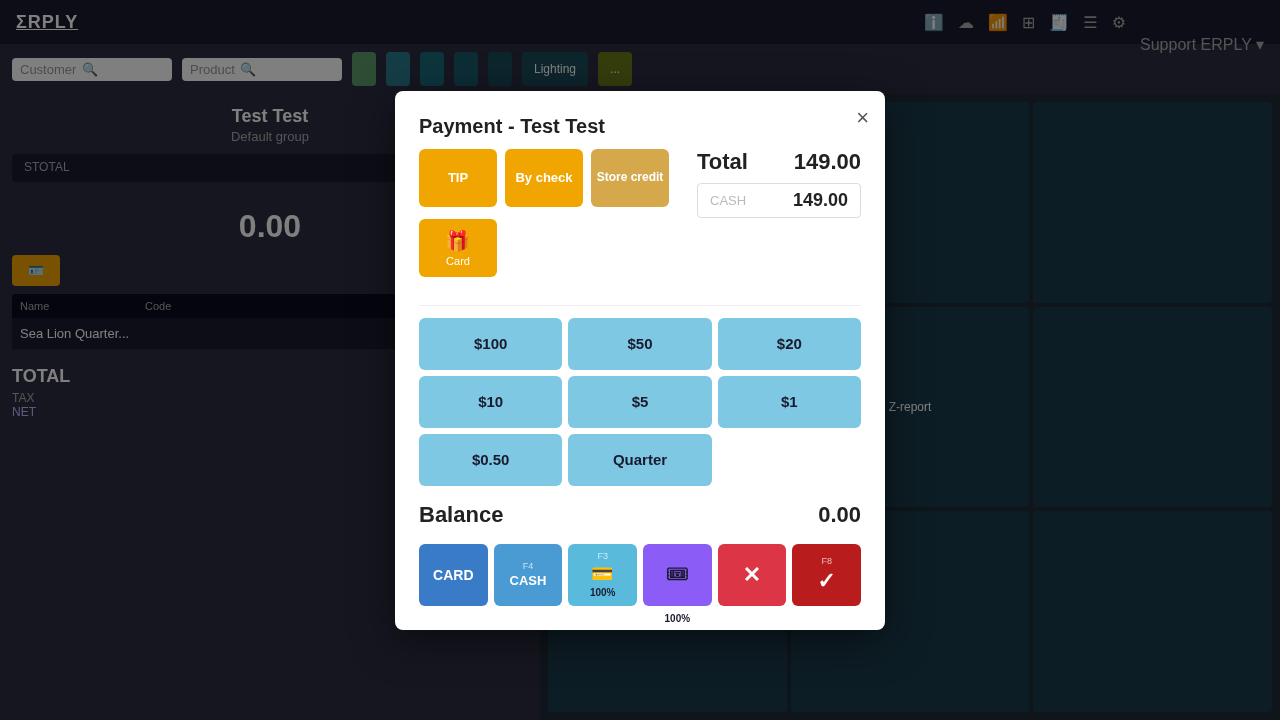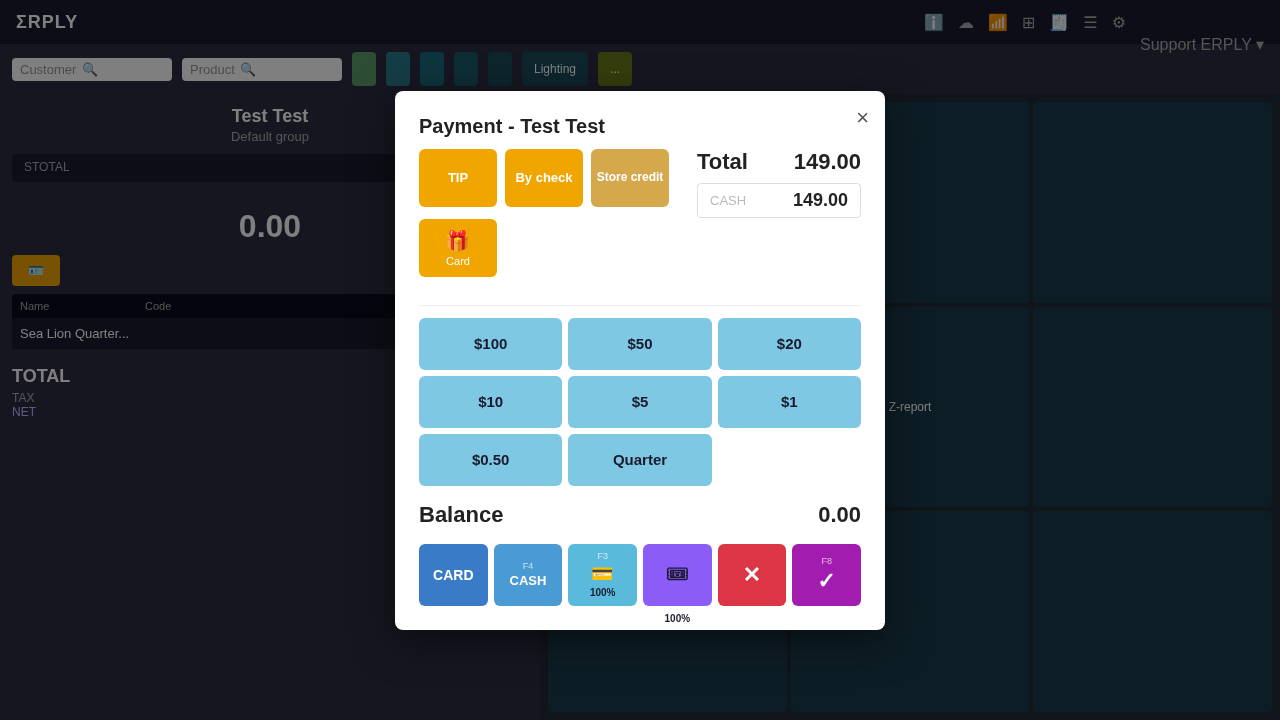--- a/index.html
+++ b/index.html
@@ -26,20 +26,21 @@
       align-items: center;
       justify-content: space-between;
       padding: 0 16px;
     }
 
     .top-bar-logo {
       color: white;
       font-weight: bold;
       font-size: 18px;
       letter-spacing: 1px;
+      text-decoration: underline;
     }
 
     .top-bar-icons {
       display: flex;
       align-items: center;
       gap: 14px;
     }
 
     .top-bar-icons span {
       color: #aaa;
@@ -435,21 +436,21 @@
       gap: 28px;
     }
 
     .act-cancel {
       background: #dc3545;
       color: white;
       flex: 1;
     }
 
     .act-confirm {
-      background: #a21caf;
+      background: #b91c1c;
       color: white;
       flex: 1;
     }
 
     .act-icon {
       font-size: 18px;
     }
 
     .act-pct {
       font-size: 10px;

